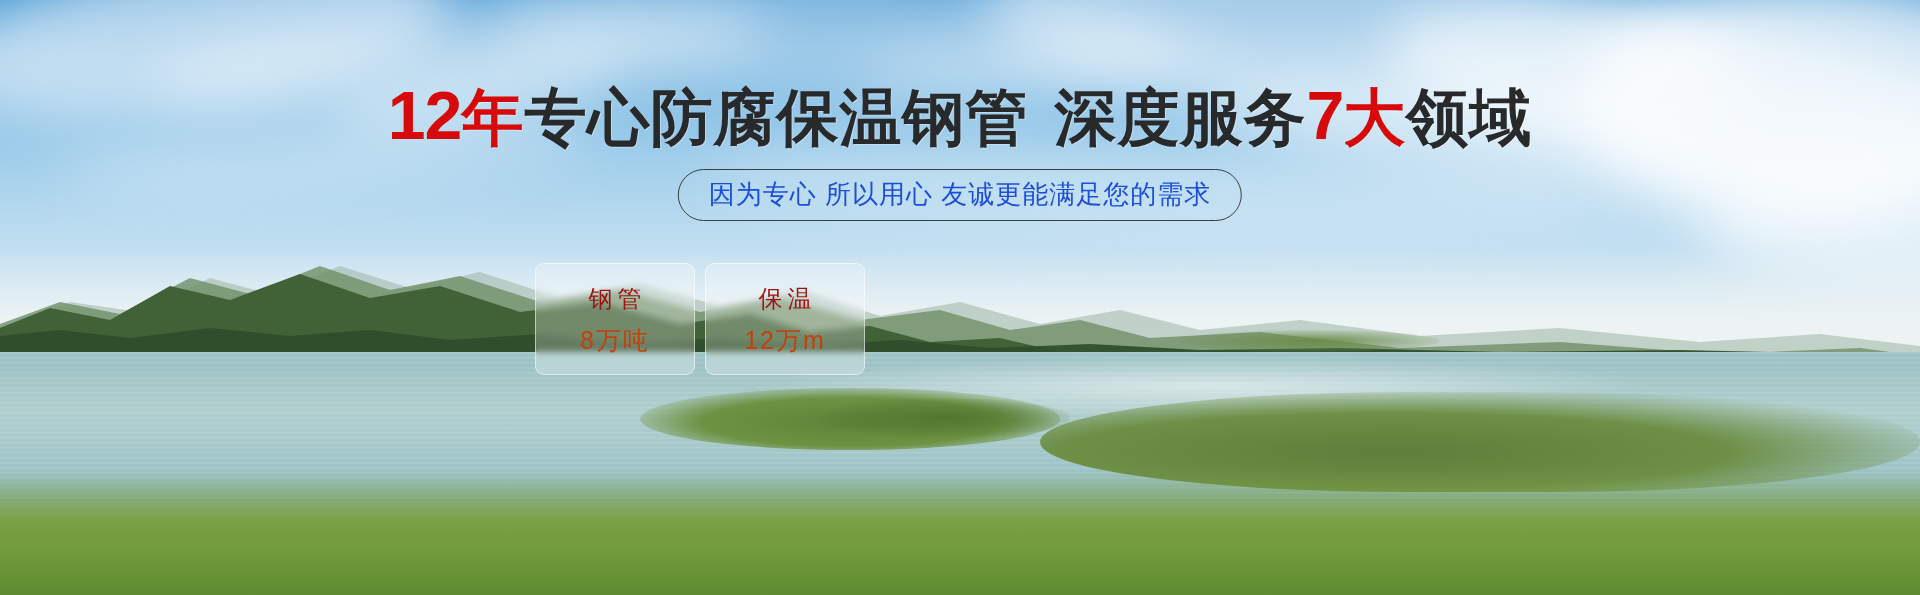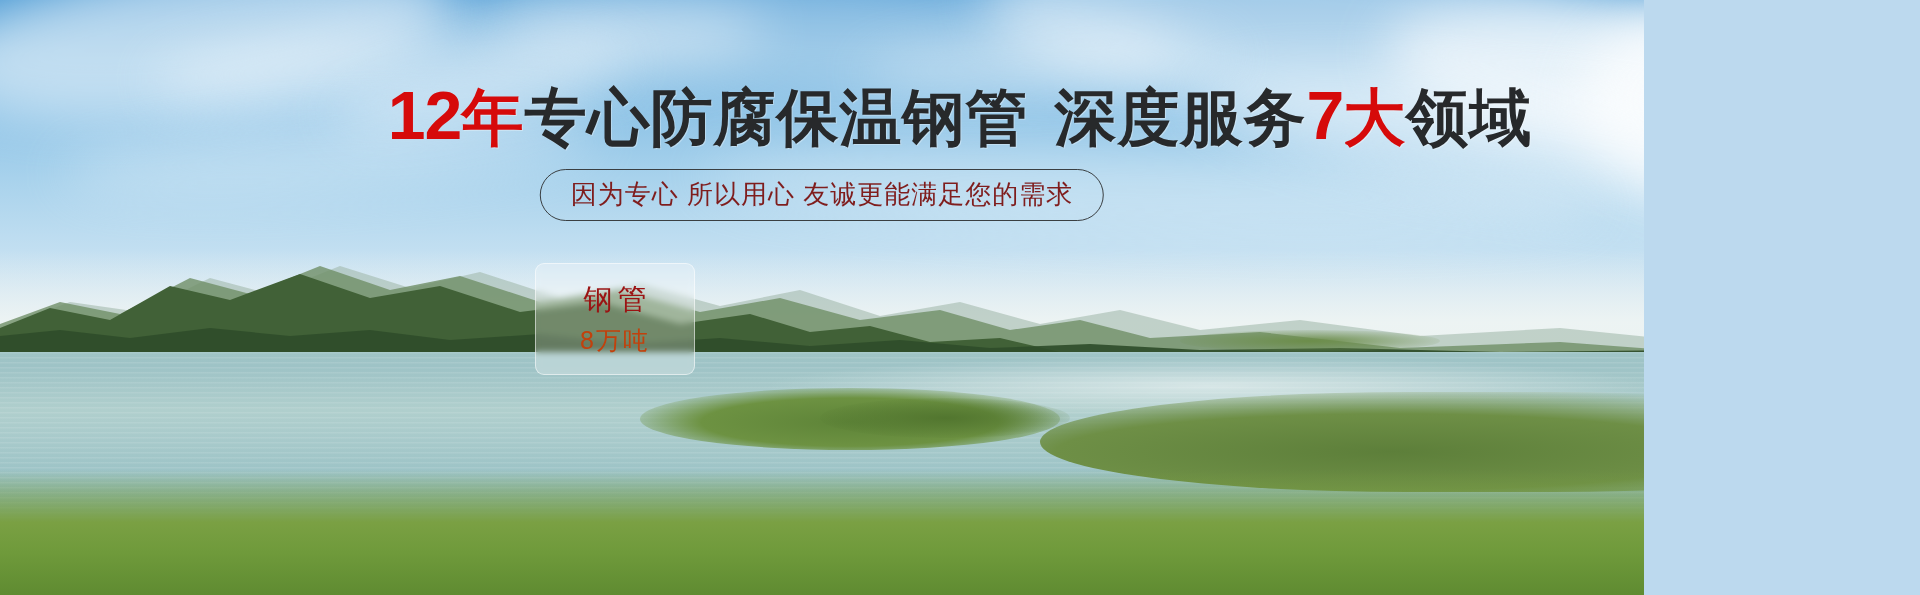--- a/index.html
+++ b/index.html
@@ -3,21 +3,21 @@
 <meta charset="utf-8">
 <title>Banner</title>
 <style>
   html,body{margin:0;padding:0;}
   body{
     width:1920px;height:595px;overflow:hidden;
     font-family:"Liberation Sans","DejaVu Sans",sans-serif;
     background:#bcd9ee;
   }
   #banner{
-    position:relative;width:1644px;height:595px;overflow:hidden;
+    position:relative;width:1920px;height:595px;overflow:hidden;
     user-select:none;
   }
 
   
   .bg-layer{position:absolute;left:0;top:0;width:1920px;height:595px;}
 
   
   .sky{
     background:
       linear-gradient(to bottom,
@@ -140,21 +140,21 @@
     letter-spacing:-1px;
   }
   .hl-gap{width:26px;}
 
   
   .pill{
     position:absolute;top:169px;left:50%;transform:translateX(-50%);
     border:1.6px solid #3a3f42;
     border-radius:26px;
     padding:7px 30px 9px 30px;
-    color:#7f1d1d;
+    color:#1d4ed8;
     font-size:26px;line-height:34px;
     letter-spacing:1px;
     white-space:nowrap;
     background:transparent;
   }
 
   
   .cards{
     position:absolute;left:535px;top:263px;
     display:flex;gap:10px;
@@ -165,21 +165,21 @@
     background:rgba(255,255,255,.26);
     border:1px solid rgba(255,255,255,.55);
     backdrop-filter:blur(3px);
     -webkit-backdrop-filter:blur(3px);
     display:flex;flex-direction:column;
     align-items:center;justify-content:center;
     box-sizing:border-box;
   }
   .card-title{
     color:#9b1313;
-    font-size:29px;line-height:30px;
+    font-size:24px;line-height:30px;
     letter-spacing:5px;
     text-indent:5px;
     margin-bottom:12px;
   }
   .card-value{
     color:#c2410c;
     font-size:25px;line-height:28px;
     letter-spacing:2px;
     white-space:nowrap;
   }
@@ -249,16 +249,20 @@
   <div class="pill">因为专心 所以用心 友诚更能满足您的需求</div>
 
   <div class="cards">
 
     <div class="card">
       <div class="card-title">钢管</div>
       <div class="card-value"><span>8万吨</span><sup></sup></div>
     </div>
 
 
+    <div class="card">
+      <div class="card-title">保温</div>
+      <div class="card-value"><span>12万m</span><sup></sup></div>
+    </div>
 
   </div>
 
 </div>
 
 </body></html>

